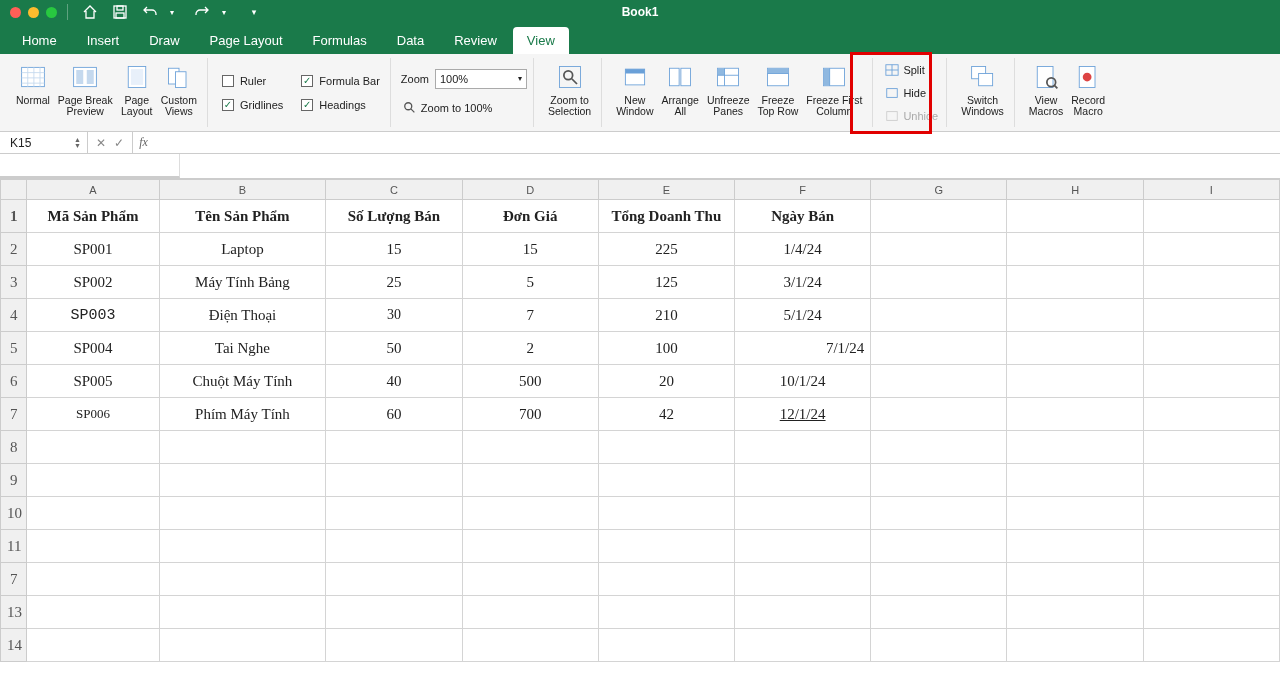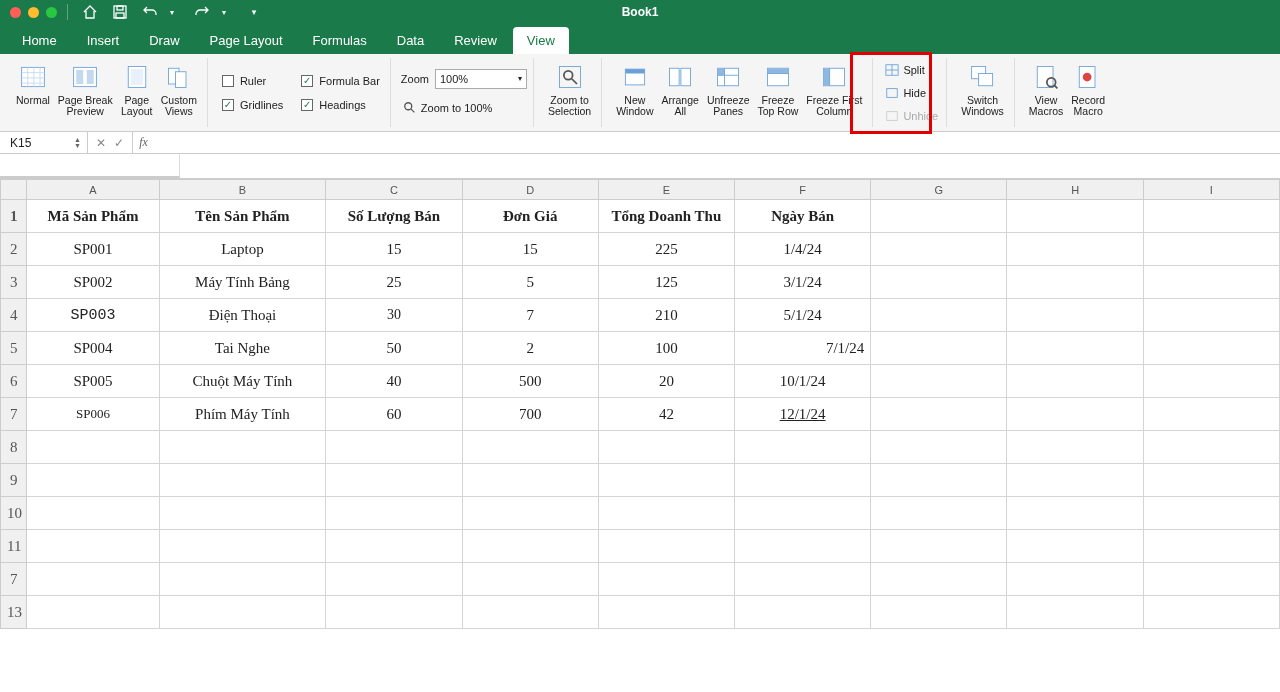--- a/index.html
+++ b/index.html
@@ -533,15 +533,27 @@
           <td class="thick-r" style="font-family: Georgia, serif; font-size: 15px; text-align: center;"></td>
           <td style="font-family: Georgia, serif; font-size: 15px; text-align: center;"></td>
           <td style="font-family: Georgia, serif; font-size: 15px; text-align: center;"></td>
           <td style="font-family: Georgia, serif; font-size: 15px; text-align: center;"></td>
           <td style="font-family: Georgia, serif; font-size: 15px; text-align: center;"></td>
           <td style="font-family: Georgia, serif; font-size: 15px; text-align: center;"></td>
           <td class="dotted-l" style="font-family: Georgia, serif; font-size: 15px; text-align: center;"></td>
           <td style="font-family: Georgia, serif; font-size: 15px; text-align: center;"></td>
           <td style="font-family: Georgia, serif; font-size: 15px; text-align: center;"></td>
         </tr>
+        <tr>
+          <td class="rowhead">14</td>
+          <td class="thick-r" style="font-family: Georgia, serif; font-size: 15px; text-align: center;"></td>
+          <td style="font-family: Georgia, serif; font-size: 15px; text-align: center;"></td>
+          <td style="font-family: Georgia, serif; font-size: 15px; text-align: center;"></td>
+          <td style="font-family: Georgia, serif; font-size: 15px; text-align: center;"></td>
+          <td style="font-family: Georgia, serif; font-size: 15px; text-align: center;"></td>
+          <td style="font-family: Georgia, serif; font-size: 15px; text-align: center;"></td>
+          <td class="dotted-l" style="font-family: Georgia, serif; font-size: 15px; text-align: center;"></td>
+          <td style="font-family: Georgia, serif; font-size: 15px; text-align: center;"></td>
+          <td style="font-family: Georgia, serif; font-size: 15px; text-align: center;"></td>
+        </tr>
       </tbody>
 </table>
 </div>
 
 </body></html>

